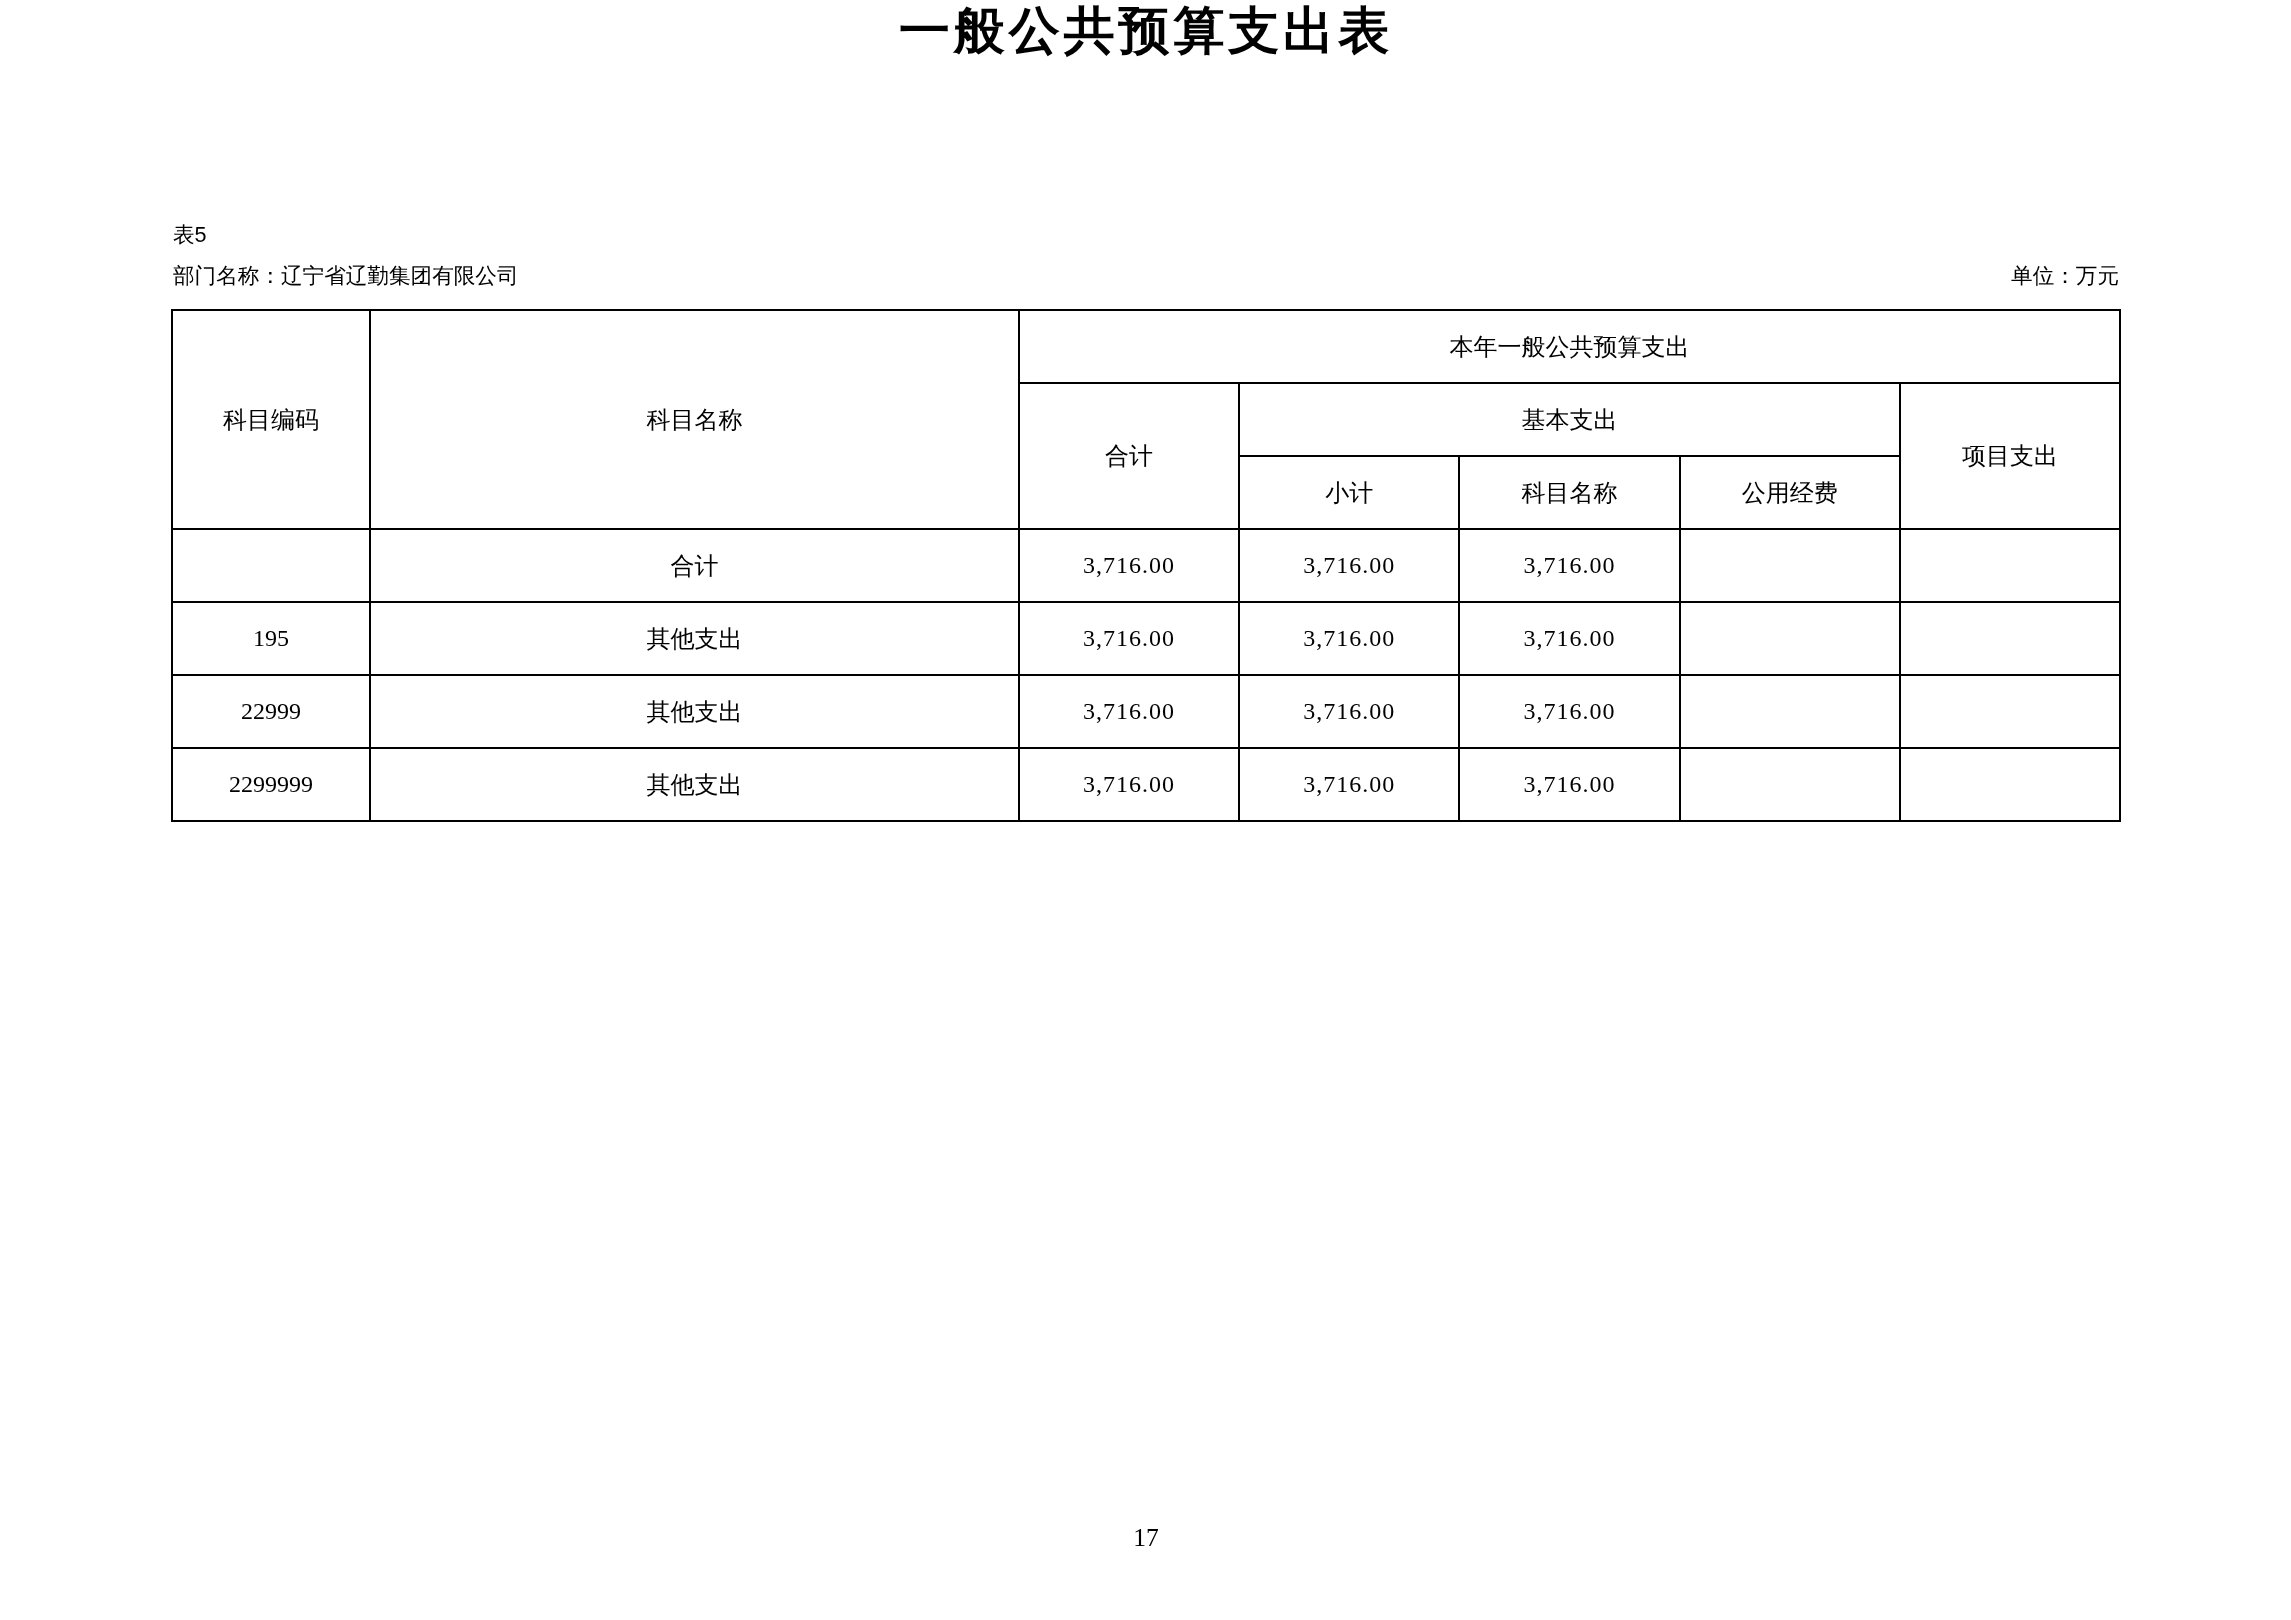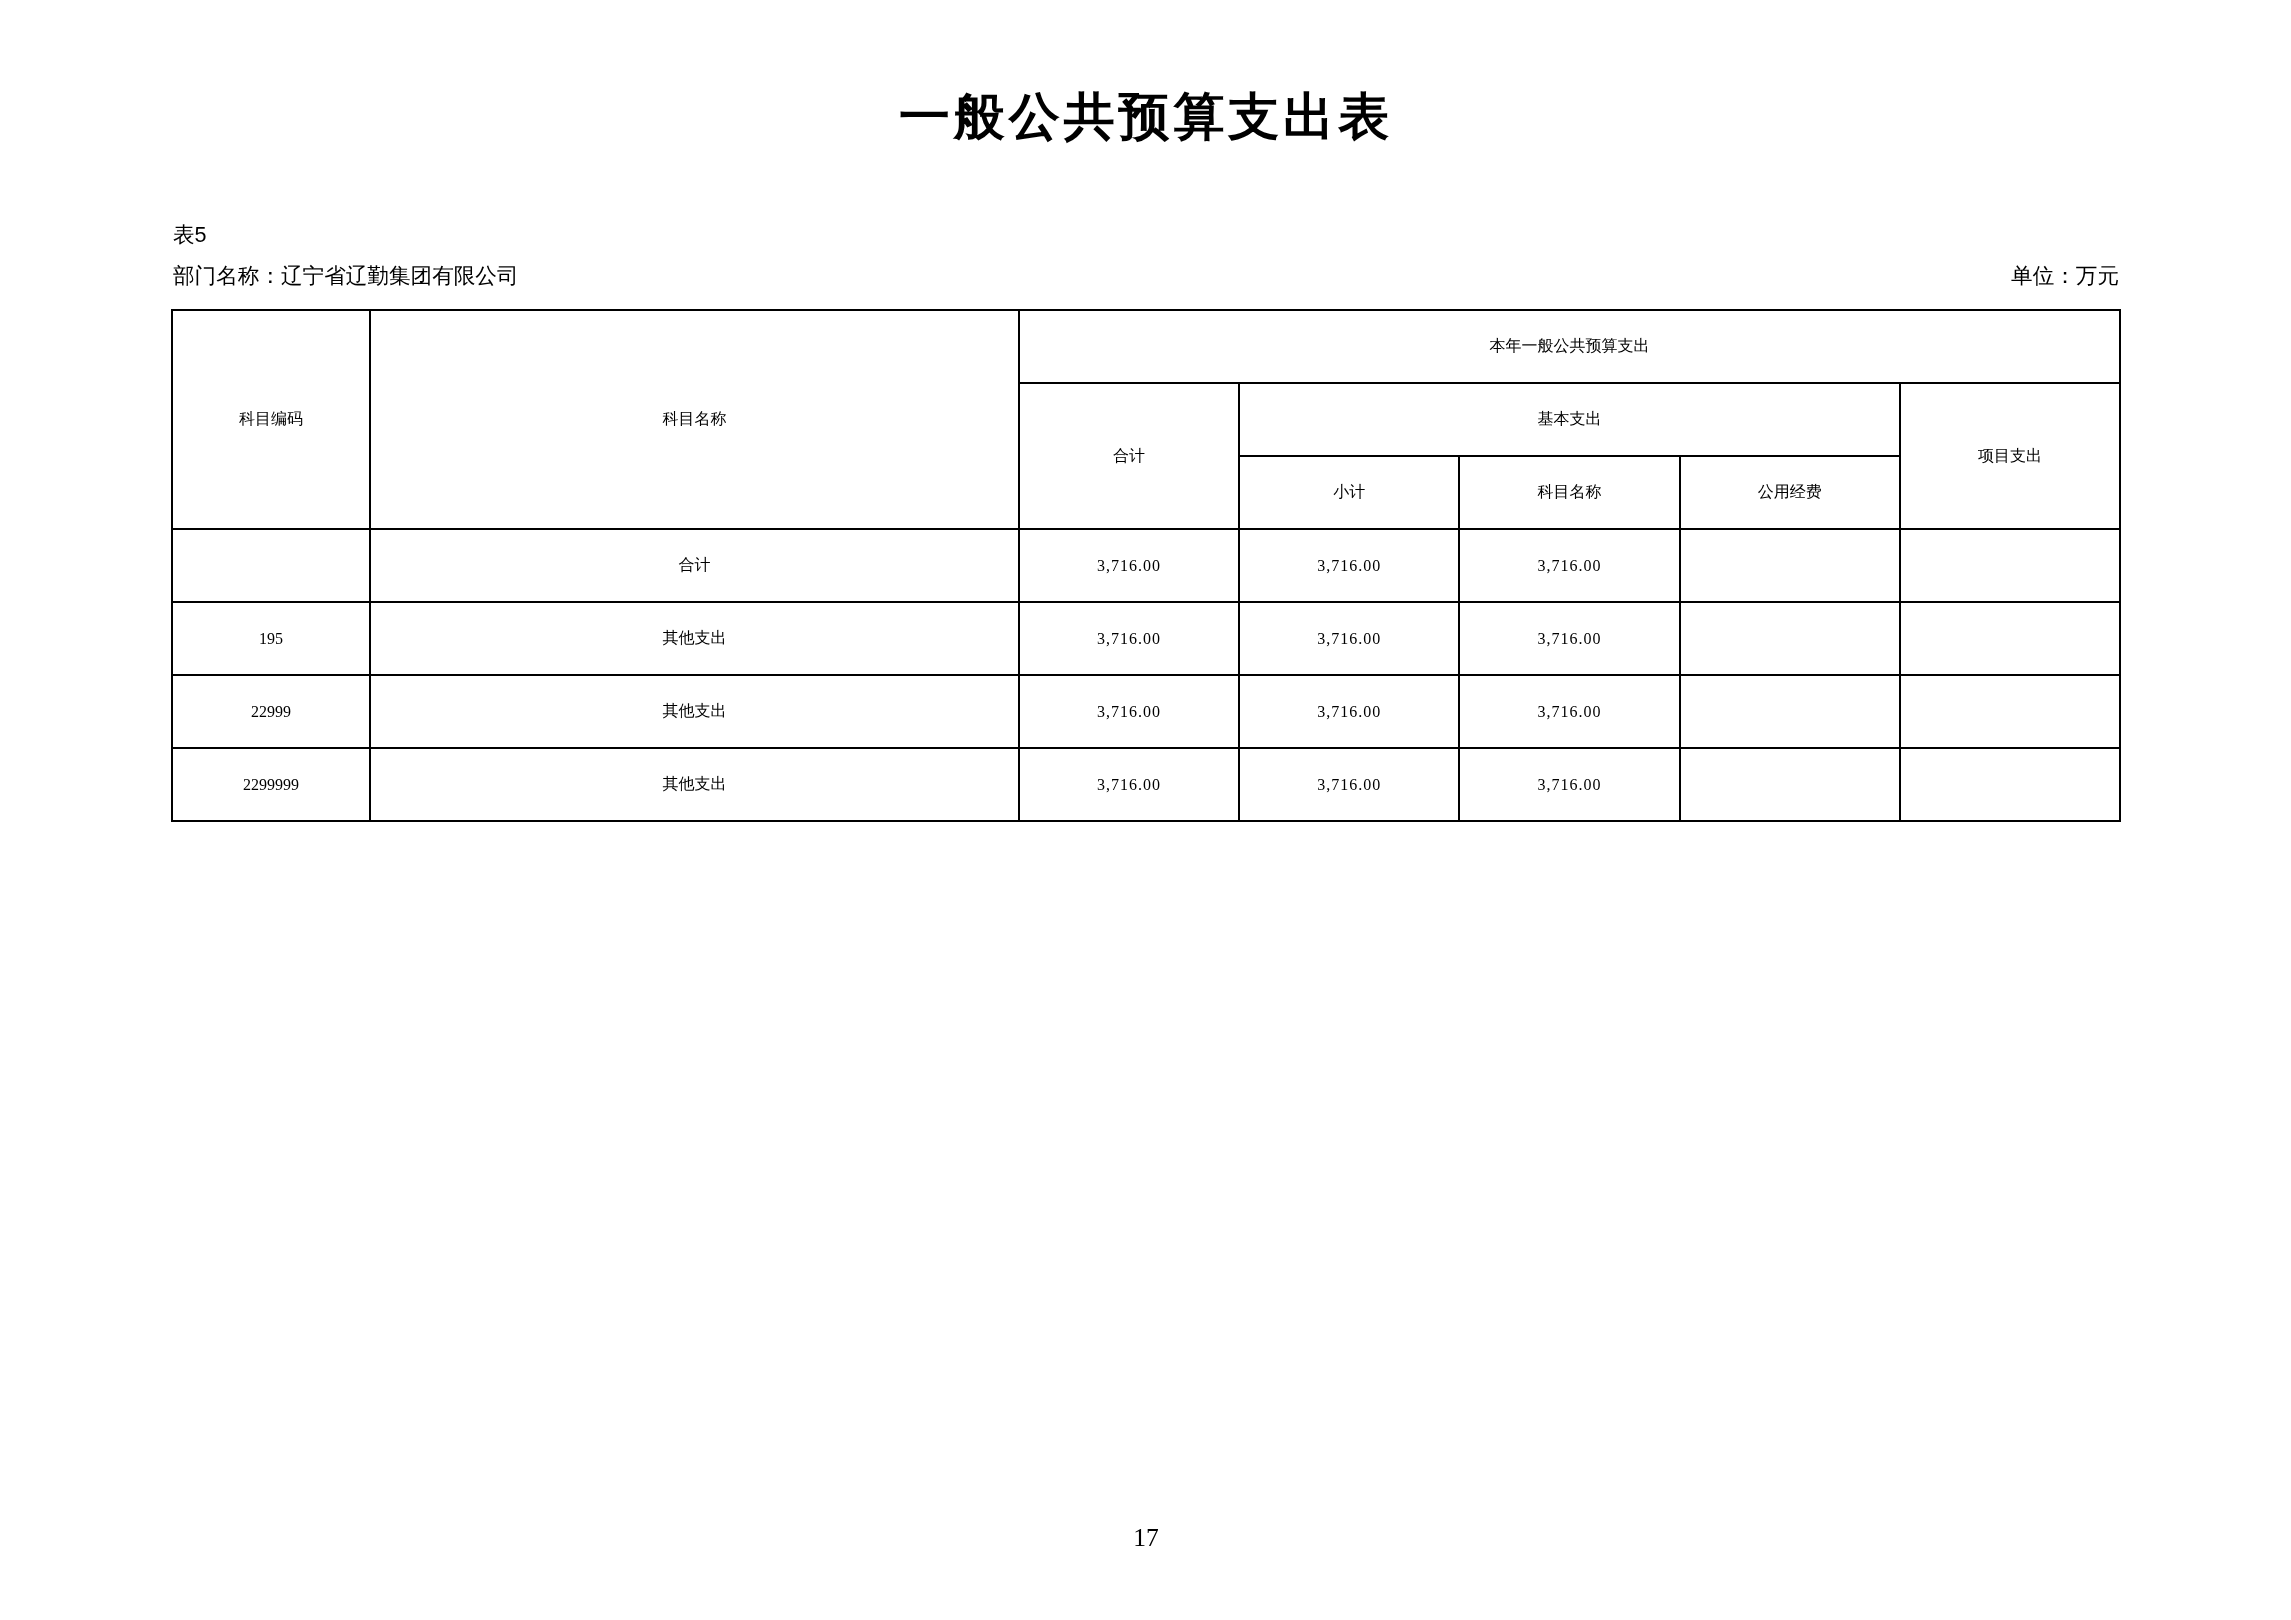--- a/index.html
+++ b/index.html
@@ -20,21 +20,20 @@
     height: 1620px;
     box-sizing: border-box;
   }
   .doc-title {
     text-align: center;
     font-family: "Liberation Sans", sans-serif;
     font-weight: bold;
     font-size: 51px;
     letter-spacing: 3.9px;
     margin: 0;
-    padding-top: 86px;
     line-height: 1.2;
   }
   .meta-block {
     position: absolute;
     left: 173px;
     right: 173px;
     top: 214px;
   }
   .meta-line {
     font-family: "Liberation Sans", sans-serif;
@@ -58,21 +57,21 @@
   }
   table.budget {
     border-collapse: collapse;
     width: 100%;
     table-layout: fixed;
   }
   table.budget th,
   table.budget td {
     border: 2px solid #000000;
     font-weight: normal;
-    font-size: 16px;
+    font-size: 24px;
     font-family: "Liberation Serif", serif;
     padding: 0;
     text-align: center;
     vertical-align: middle;
     height: 71px;
   }
   .h-group {
     height: 61px;
   }
   .h-code {

